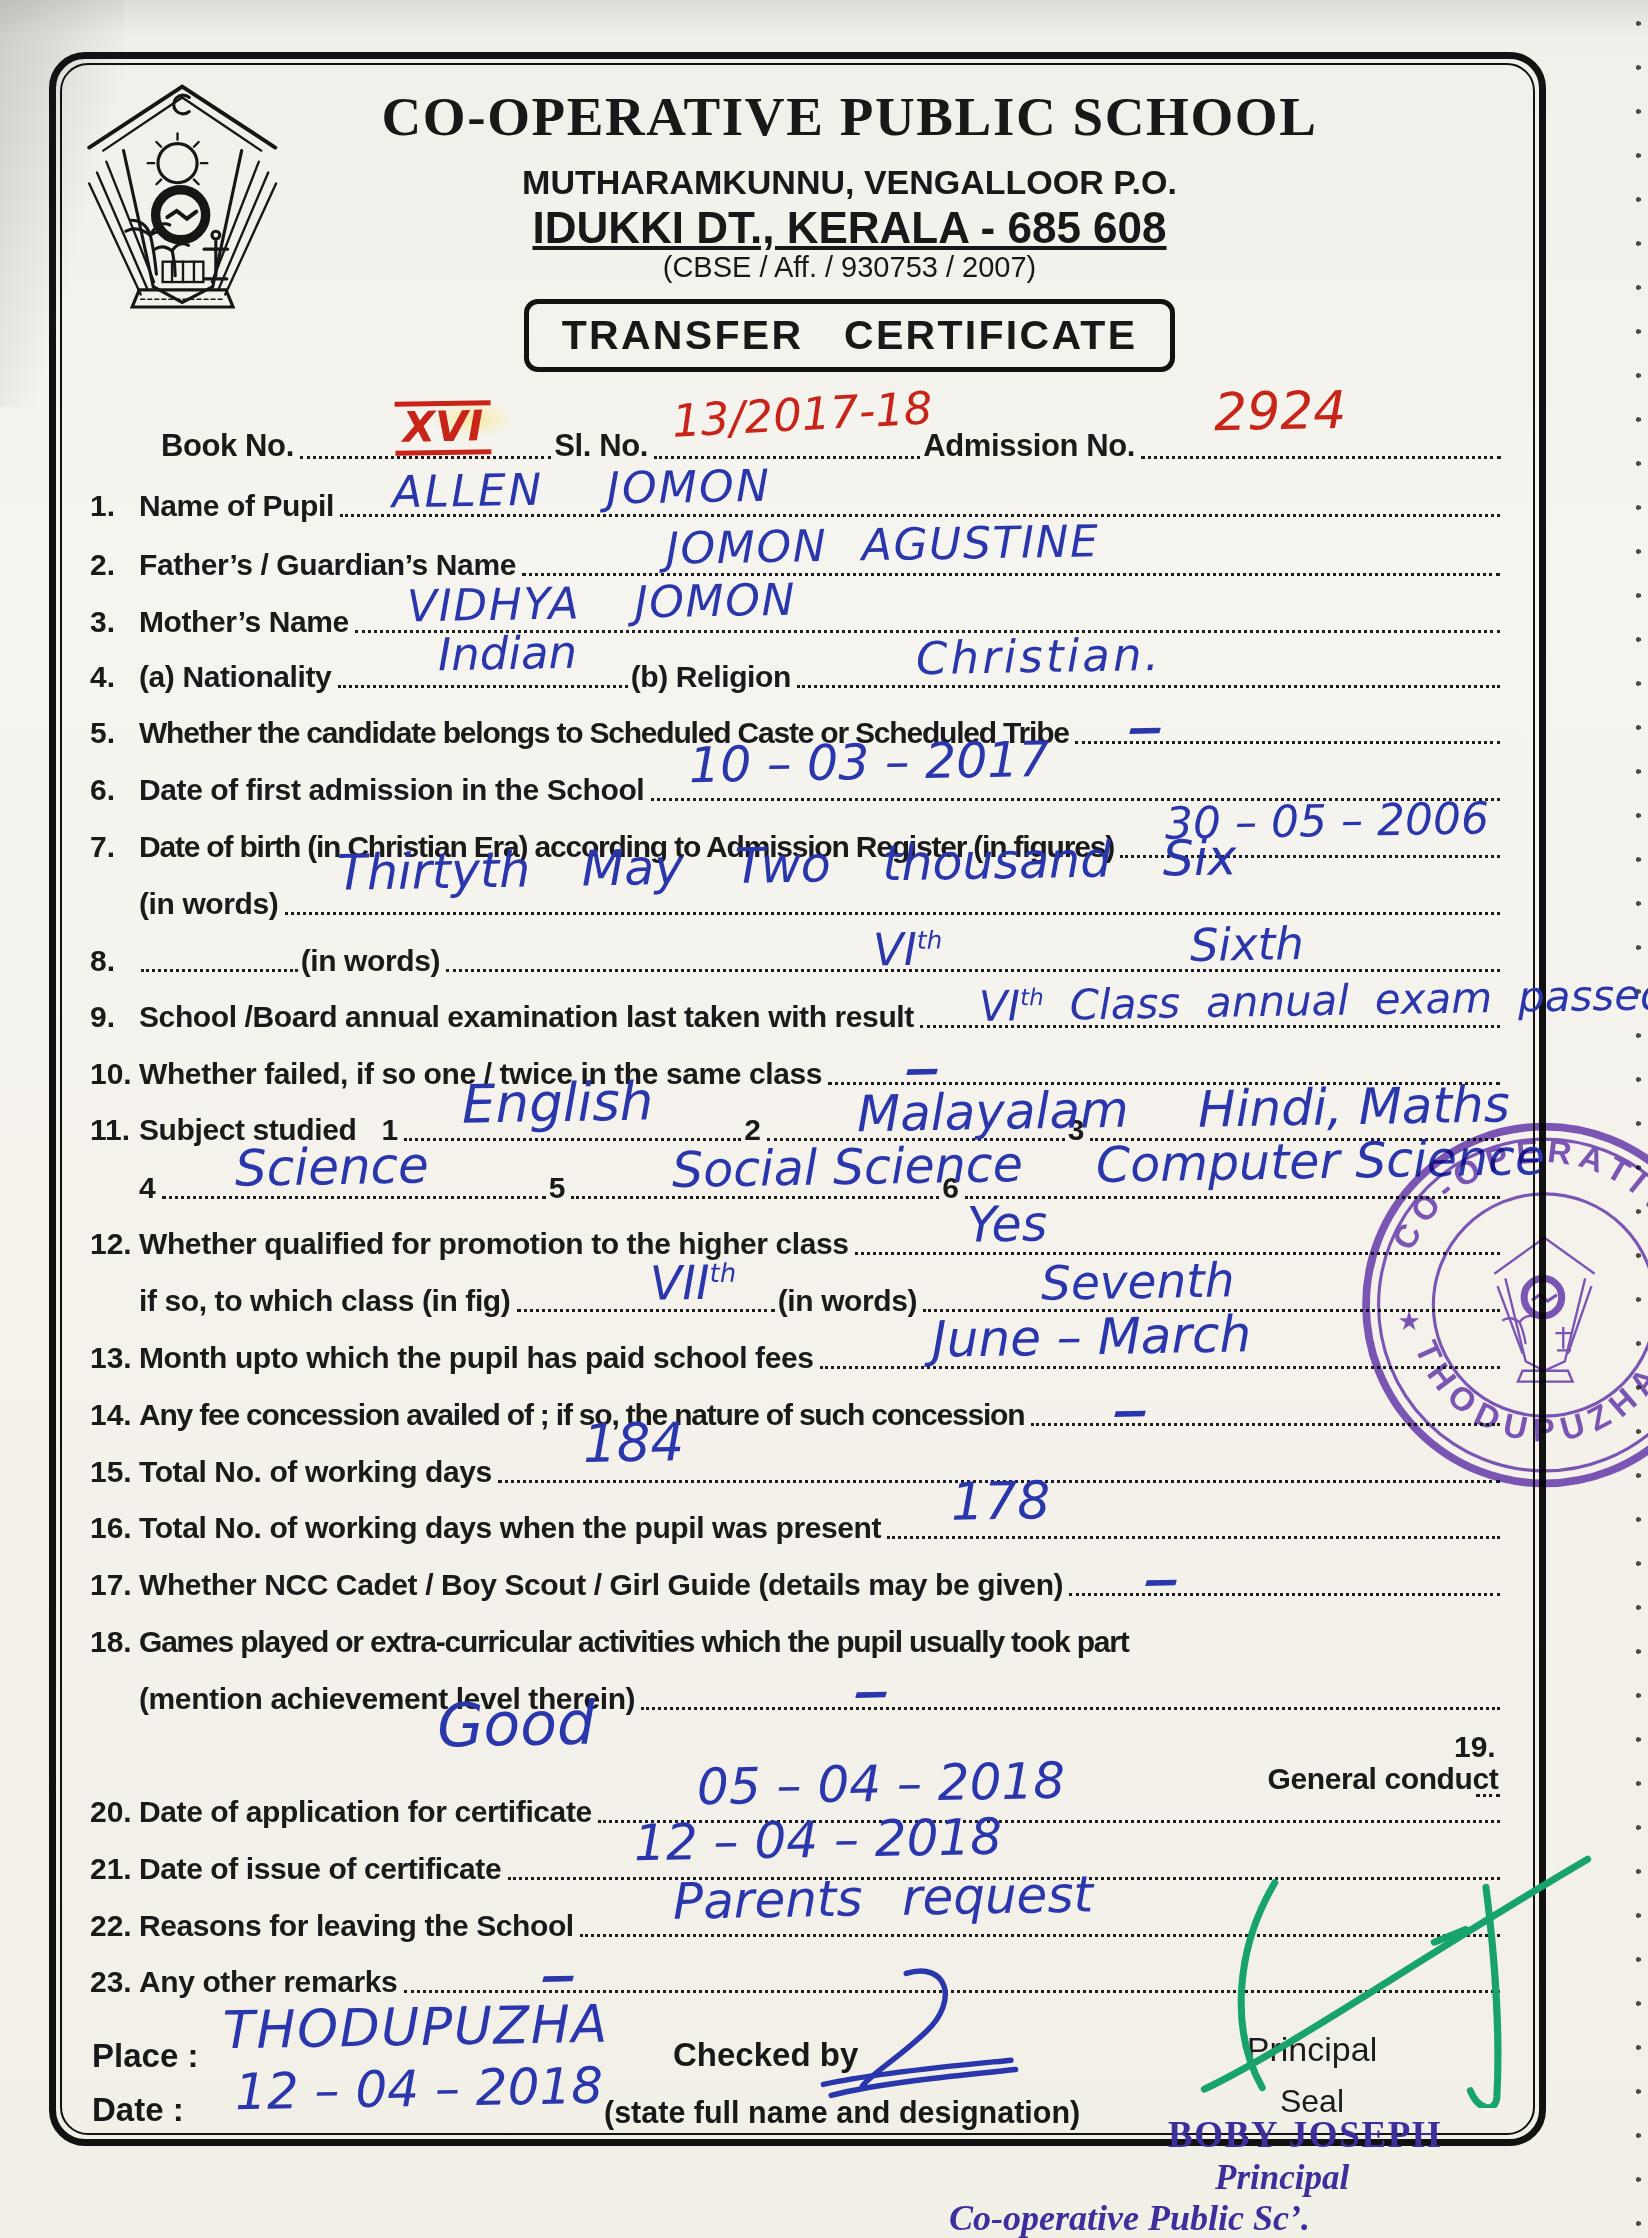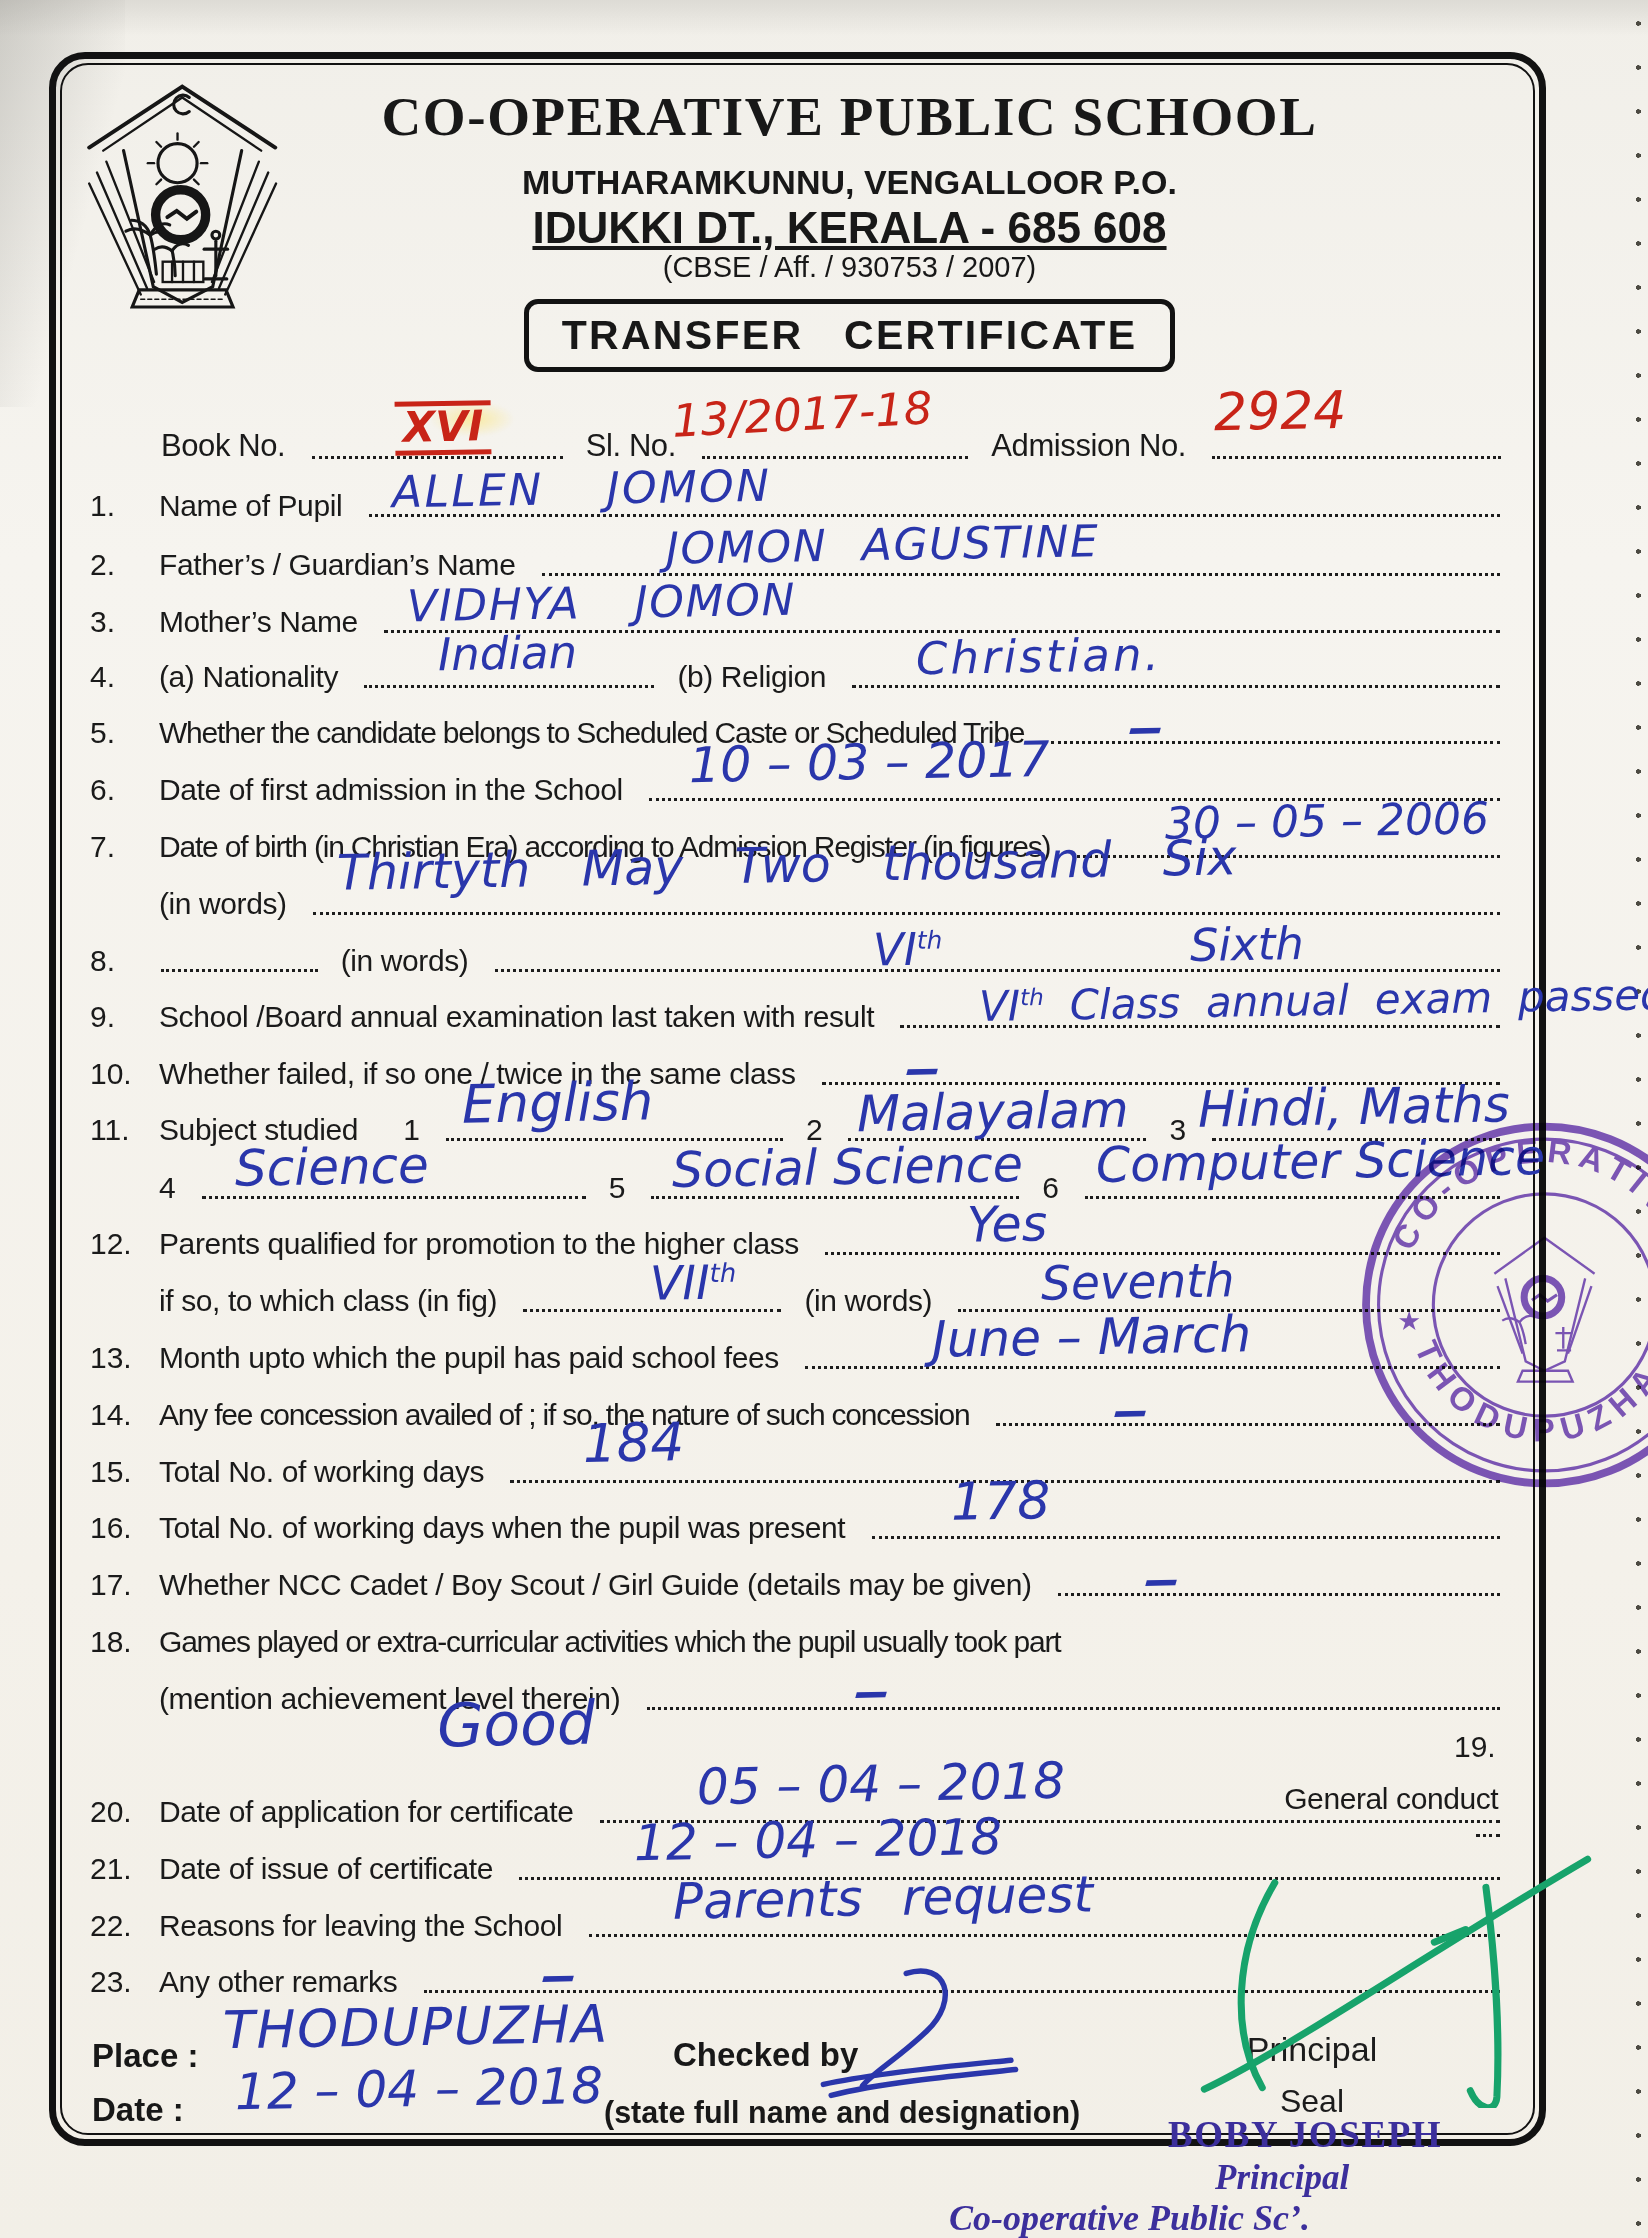--- a/index.html
+++ b/index.html
@@ -19,21 +19,21 @@
         border:2.3px solid #121212;border-radius:28px;}
   .hdr{position:absolute;left:188px;width:1323px;text-align:center;white-space:nowrap;}
   .school-name{top:85px;font-family:"Liberation Serif",serif;font-weight:700;font-size:55px;letter-spacing:1.6px;}
   .addr1{top:163px;font-size:34px;font-weight:700;}
   .addr2{top:203px;font-size:44px;font-weight:700;text-decoration:underline;}
   .affil{top:251px;font-size:29px;font-weight:400;}
   .tc-wrap{position:absolute;left:188px;top:299px;width:1323px;text-align:center;}
   .tc-box{display:inline-block;border:5.5px solid #121212;border-radius:14px;padding:7.8px 33px;
         font-size:41px;font-weight:700;letter-spacing:2.3px;word-spacing:27px;white-space:nowrap;}
   .row{position:absolute;display:flex;align-items:flex-end;height:39px;
-        font-size:30px;font-weight:400;line-height:1.05;white-space:nowrap;color:#1a1a1a;gap:20px;}
+        font-size:30px;font-weight:700;line-height:1.05;white-space:nowrap;color:#1a1a1a;}
   .num{flex:none;width:49px;}
   .lbl{flex:none;padding-right:4.7px;letter-spacing:-0.4px;}
   .lbl.tight{letter-spacing:-1.2px;}
   .dots{flex:1 1 auto;border-bottom:3.9px dotted #1d1d1d;margin:0 3.1px 3.9px 1.6px;min-width:23.5px;}
   .dots.fx{flex:none;}
   .hand{position:absolute;color:#2a36ab;font-family:"DejaVu Sans",sans-serif;font-style:italic;
         white-space:nowrap;transform:rotate(-1deg);line-height:1;}
   .hand sup{font-size:55%;}
   .hand.red{color:#c82418;}
   .dash{transform:scaleX(1.7) rotate(-2deg);font-weight:700;}
@@ -207,21 +207,21 @@
     <span class="num"></span>
     <span class="lbl">4</span>
     <span class="dots fx" style="width:384px;"></span>
     <span class="lbl">5</span>
     <span class="dots fx" style="width:368px;"></span>
     <span class="lbl">6</span>
     <span class="dots"></span>
   </div>
   <div class="row" style="left:90px;top:1220px;width:1413px;">
     <span class="num">12.</span>
-    <span class="lbl">Parents qualified for promotion to the higher class</span>
+    <span class="lbl">Whether qualified for promotion to the higher class</span>
     <span class="dots"></span>
   </div>
   <div class="row" style="left:90px;top:1277px;width:1413px;">
     <span class="num"></span>
     <span class="lbl">if so, to which class (in fig)</span>
     <span class="dots fx" style="width:258px;"></span>
     <span class="lbl">(in words)</span>
     <span class="dots"></span>
   </div>
   <div class="row" style="left:90px;top:1334px;width:1413px;">

